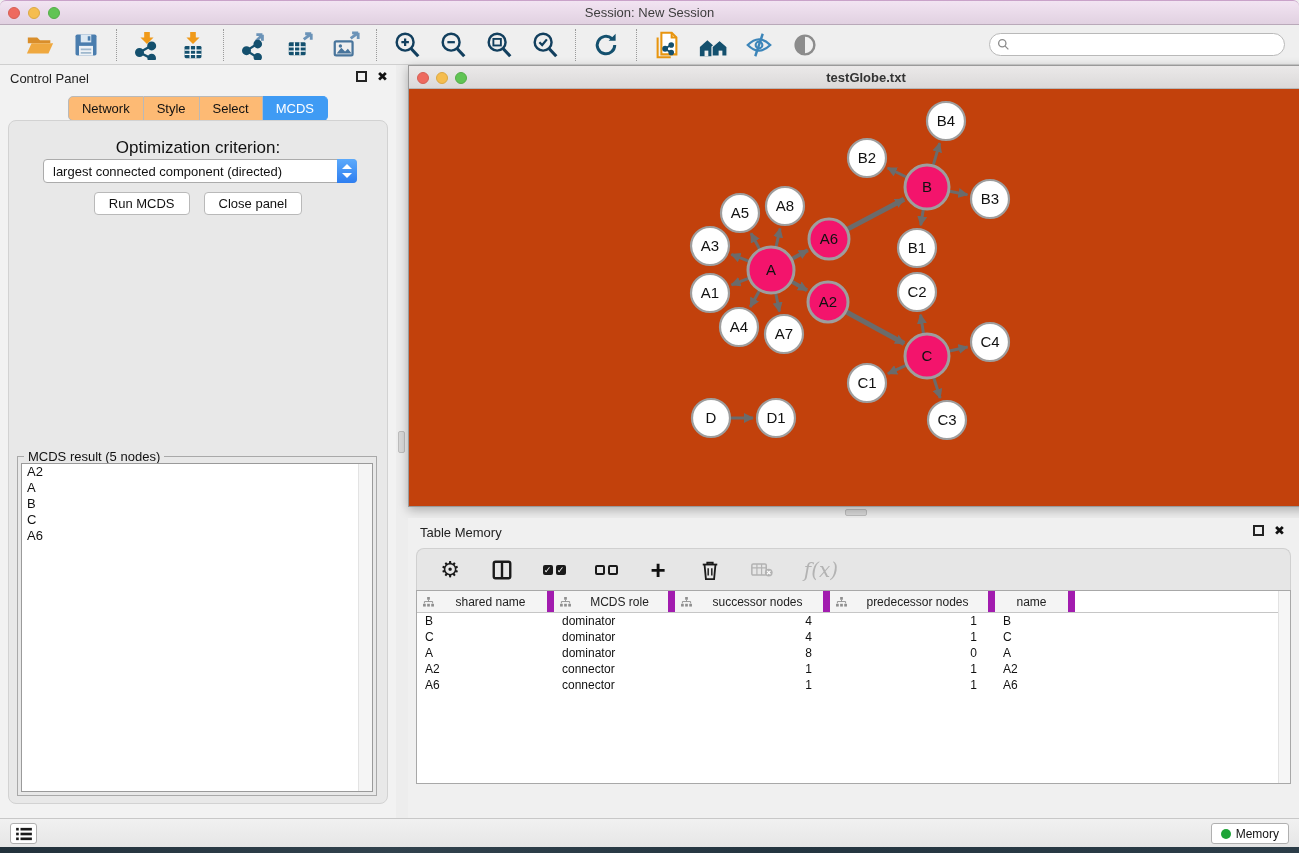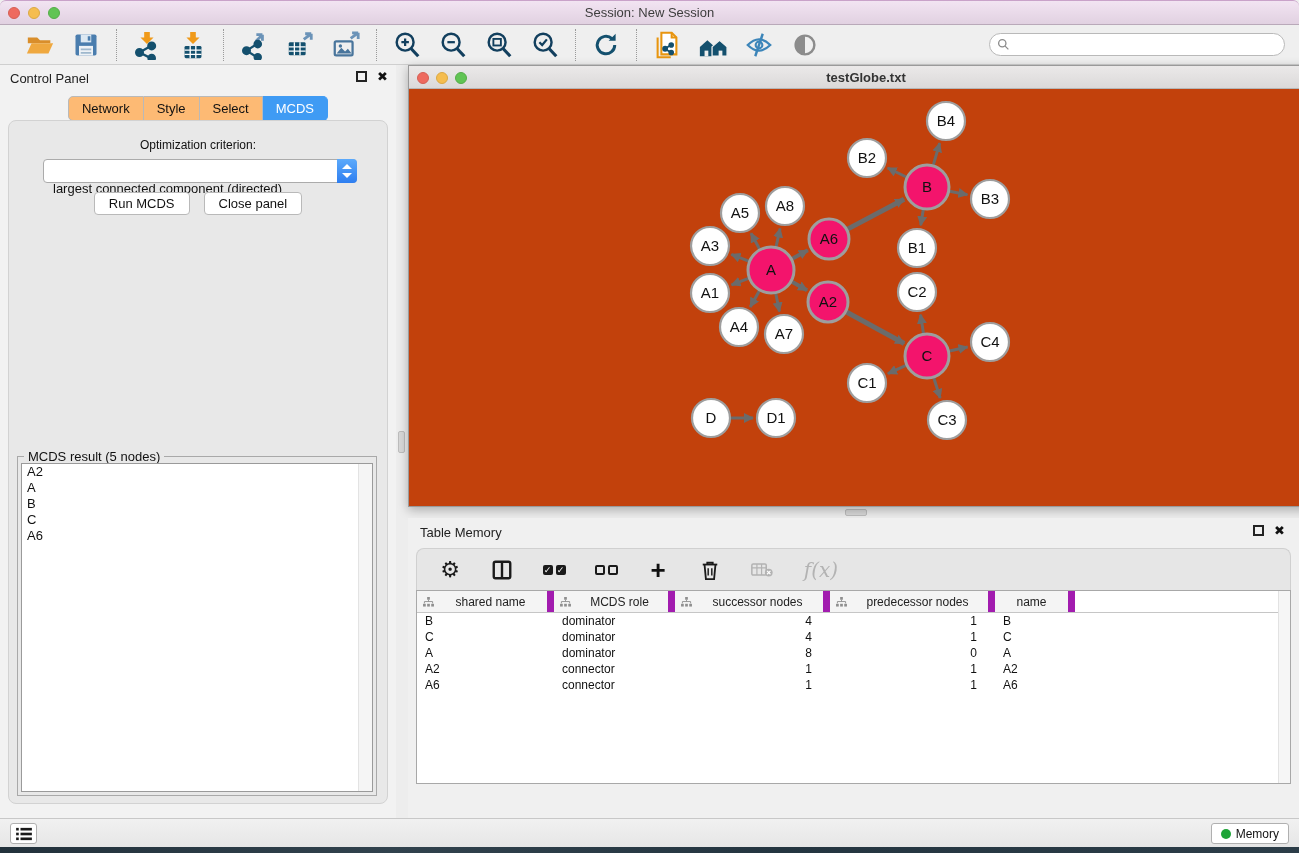--- a/index.html
+++ b/index.html
@@ -42,24 +42,24 @@
   .seg-row { display:flex; justify-content:center; }
   .cp-tabs { position:absolute; left:0; right:0; top:31px; }
   .seg { border:1px solid #b9b9b9; border-left-width:0; background:#fdba74; color:#111;
     font-size:13px; padding:4px 13px; cursor:default; }
   .seg:first-child { border-left-width:1px; border-radius:5px 0 0 5px; }
   .seg:last-child { border-radius:0 5px 5px 0; }
   .seg.active { background:#3f9bf4; border-color:#3f9bf4; color:#fff; }
 
   .cp-card { position:absolute; left:8px; right:8px; top:55px; bottom:14px;
     background:#e8e8e8; border:1px solid #d2d2d2; border-radius:8px; }
-  .opt-label { position:absolute; left:0; right:0; top:17px; text-align:center; font-size:12px; color:#111; }
+  .opt-label { position:absolute; left:0; right:0; top:17px; text-align:center; font-size:17px; color:#111; }
   .dropdown { position:absolute; left:34px; top:38px; width:314px; height:24px;
     background:#fff; border:1px solid #ababab; border-radius:4px; font-size:13px; color:#111; }
-  .dropdown .dval { position:absolute; left:9px; top:4px;margin-top:17px; }
+  .dropdown .dval { position:absolute; left:9px; top:4px; }
   .dropdown .cap { position:absolute; right:-1px; top:-1px; width:20px; height:24px;
     background:linear-gradient(#5caafb,#2e7ef0); border-radius:0 4px 4px 0; }
   .cap .up, .cap .dn { position:absolute; left:5px; width:0; height:0;
     border-left:5px solid transparent; border-right:5px solid transparent; }
   .cap .up { top:5px; border-bottom:5px solid #fff; }
   .cap .dn { bottom:5px; border-top:5px solid #fff; }
   .btn-row { position:absolute; left:0; right:0; top:71px; display:flex; justify-content:center; gap:14px; }
   .pbtn { background:#fff; border:1px solid #b9b9b9; border-radius:4px; font-size:13px;
     color:#111; padding:3px 14px; height:23px; cursor:default; }
 

